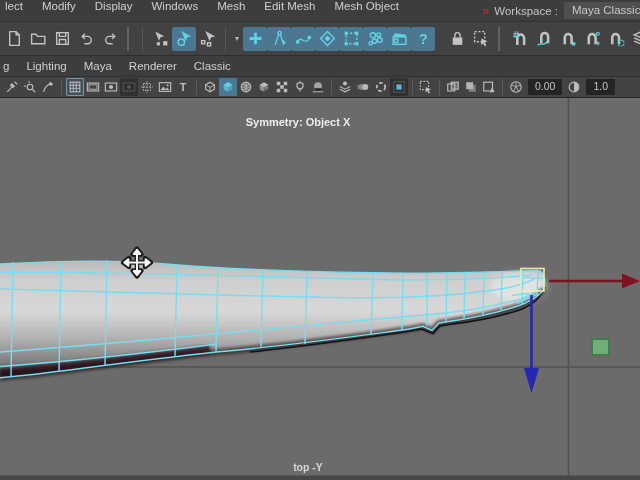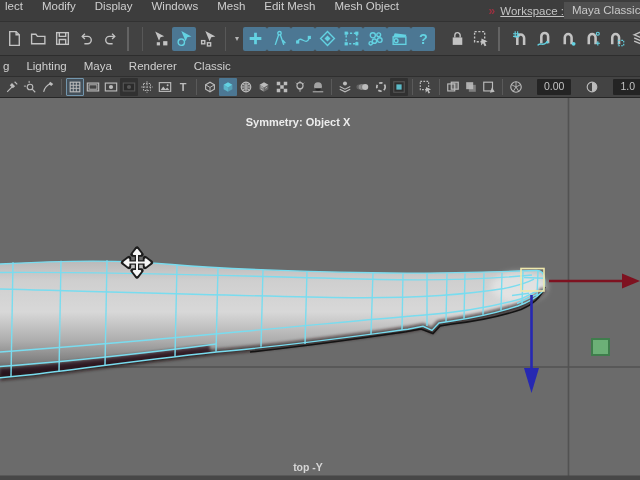--- a/index.html
+++ b/index.html
@@ -6,21 +6,21 @@
   body{width:640px;height:480px;overflow:hidden;background:#3d3d3d;
        font-family:"Liberation Sans",sans-serif;-webkit-font-smoothing:antialiased;}
   *{box-sizing:border-box;cursor:default;user-select:none;}
 
   
   .menubar{height:22px;background:#3d3d3d;border-bottom:1px solid #323232;
            display:flex;padding-left:5px;font-size:11.5px;color:#cfcfcf;position:relative;}
   .menu-item{margin-right:19px;white-space:nowrap;}
   .ws{position:absolute;right:0;top:0;height:21px;display:flex;align-items:center;}
   .ws-chev{color:#9b3140;font-weight:bold;margin-right:5px;font-size:12px;}
-  .ws-label{color:#c4c4c4;text-decoration:underline;}
+  .ws-label{color:#c4c4c4;margin-right:6px;}
   .ws-field{background:#4f4f4f;color:#c9c9c9;height:17px;line-height:17px;padding:0 8px;
             width:76px;white-space:nowrap;overflow:hidden;font-size:11.5px;}
 
   
   .toolbar{height:34px;background:#424242;border-bottom:1px solid #2d2d2d;
            display:flex;align-items:center;padding-left:2px;overflow:hidden;}
   .tb-btn{width:24px;height:24px;display:flex;align-items:center;justify-content:center;
           color:#c3c3c3;border-radius:2px;flex:none;}
   .tb-btn svg{width:17px;height:17px;}
   .tb-btn.active{background:#4c7793;color:#63d2e2;}
@@ -38,21 +38,21 @@
   .paneltb{height:21px;background:#434343;border-bottom:1px solid #262626;
            display:flex;align-items:center;padding-left:3px;overflow:hidden;}
   .pt-btn{width:18px;height:18px;display:flex;align-items:center;justify-content:center;
           color:#bcbcbc;border-radius:1px;flex:none;}
   .pt-btn svg{width:14px;height:14px;}
   .pt-btn.active{background:#4c7793;color:#63d2e2;}
   .pt-btn.activeBorder{border:1px solid #7396ad;background:#44505a;}
   .pt-btn.pressed{background:#313131;}
   .pt-sep{width:1px;height:16px;background:#2c2c2c;border-right:1px solid #5a5a5a;margin:0 4px;flex:none;}
   .pt-field{background:#242424;color:#c2c2c2;font-size:10.5px;height:16px;line-height:15px;
-            padding:0 7px;margin:0 12px;border-radius:1px;flex:none;}
+            padding:0 7px;margin:0 3px;border-radius:1px;flex:none;}
 
   
   .viewport{display:block;}
 </style>
 </head>
 <body>
 
 <div class="menubar">
   <div style="display:flex;">
       <span class="menu-item">lect</span>

